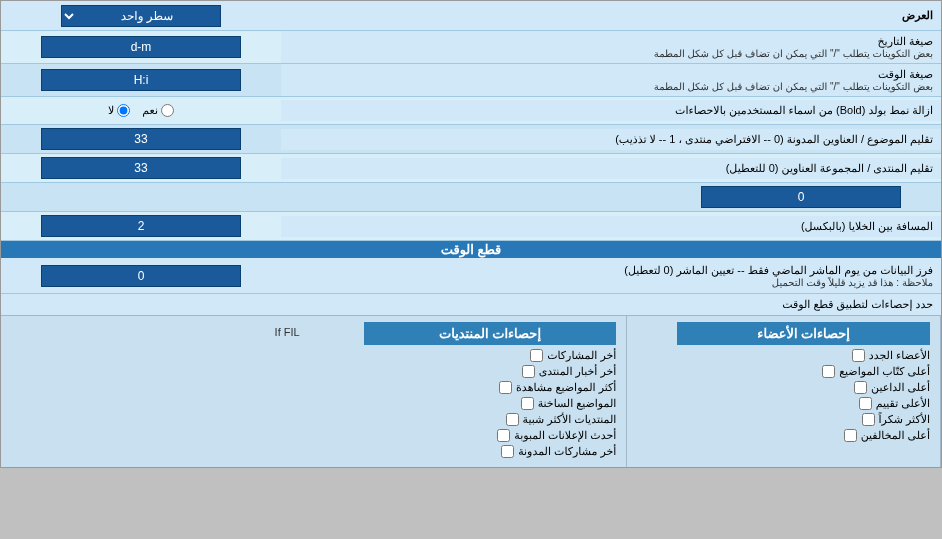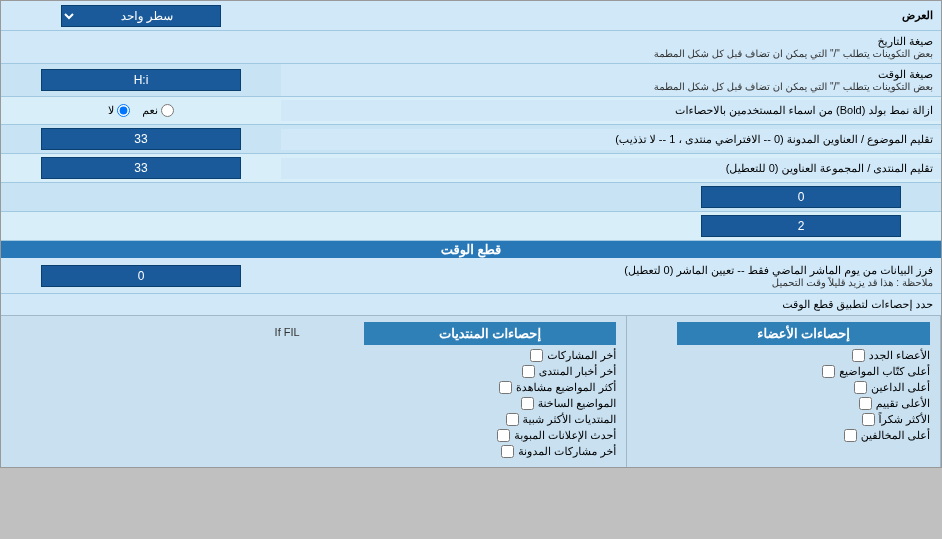--- a/index.html
+++ b/index.html
@@ -141,20 +141,23 @@
       <select class="select-input">
         <option>سطر واحد</option>
       </select>
     </div>
   </div>
 
   <div class="row" style="background:#d8eef8;">
     <div class="label-cell">
       <div>صيغة التاريخ</div>
       <div class="bottom-note">بعض التكوينات يتطلب "/" التي يمكن ان تضاف قبل كل شكل المطمة</div>
+    </div>
+    <div class="input-cell">
+      <input type="text" class="text-input" value="d-m" style="">
     </div>
   </div>
 
   <div class="row" style="background:#c8e4f4;">
     <div class="label-cell">
       <div>صيغة الوقت</div>
       <div class="bottom-note">بعض التكوينات يتطلب "/" التي يمكن ان تضاف قبل كل شكل المطمة</div>
     </div>
     <div class="input-cell">
       <input type="text" class="text-input" value="H:i" style="">
@@ -191,20 +194,21 @@
     </div>
   </div>
 
   <div class="row" style="background:#c8e4f4;">
     <div class="input-cell">
       <input type="text" class="text-input" value="0" style="">
     </div>
   </div>
 
   <div class="row" style="background:#d8eef8;">
+    <div class="label-cell">المسافة بين الخلايا (بالبكسل)</div>
     <div class="input-cell">
       <input type="text" class="text-input" value="2" style="">
     </div>
   </div>
 
   <div class="section-header">قطع الوقت</div>
 
   <div class="row" style="background:#d0e8f8; min-height:36px;">
     <div class="label-cell">
       <div>فرز البيانات من يوم الماشر الماضي فقط -- تعيين الماشر (0 لتعطيل)</div>

